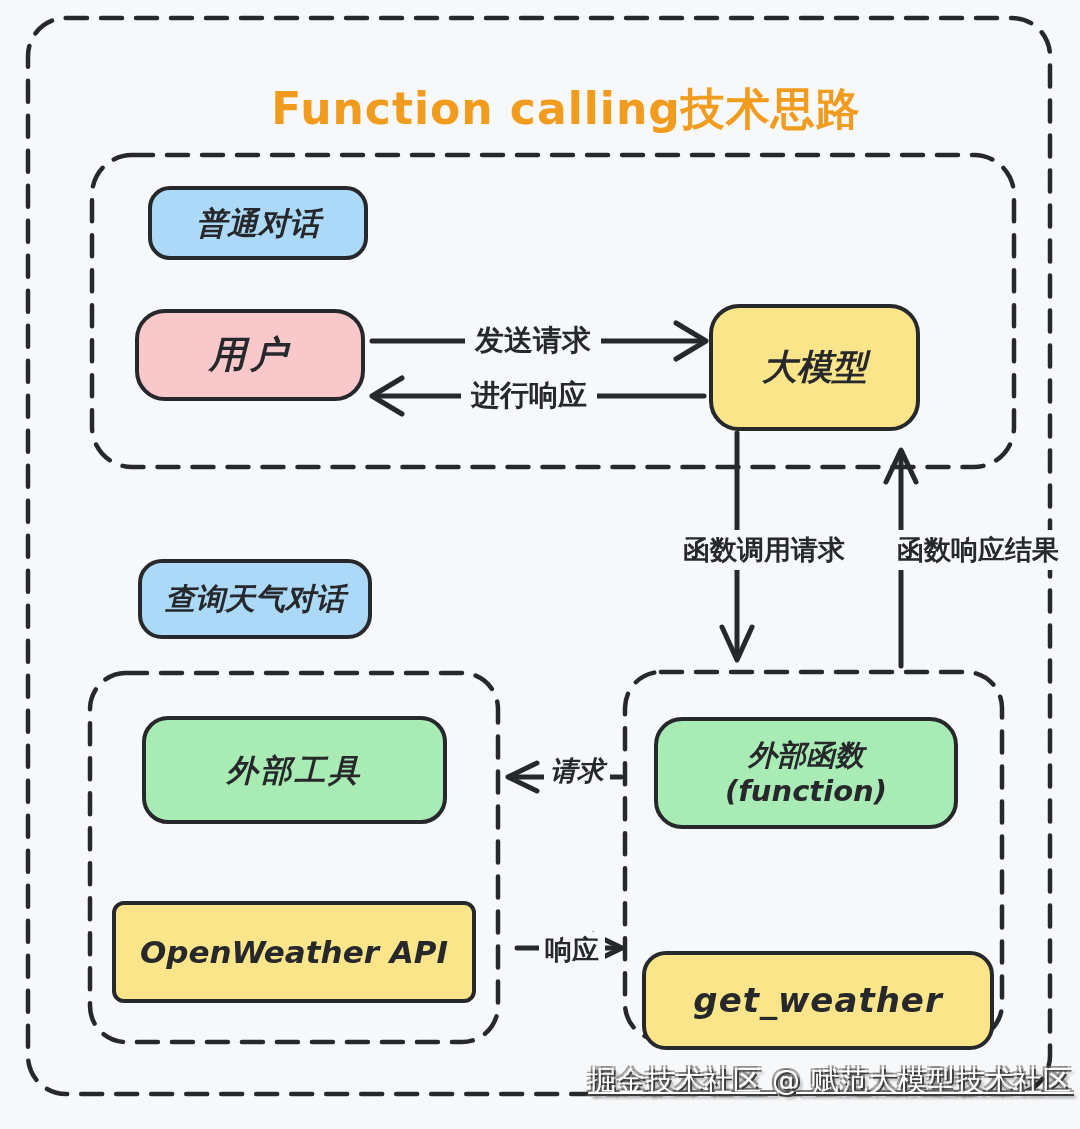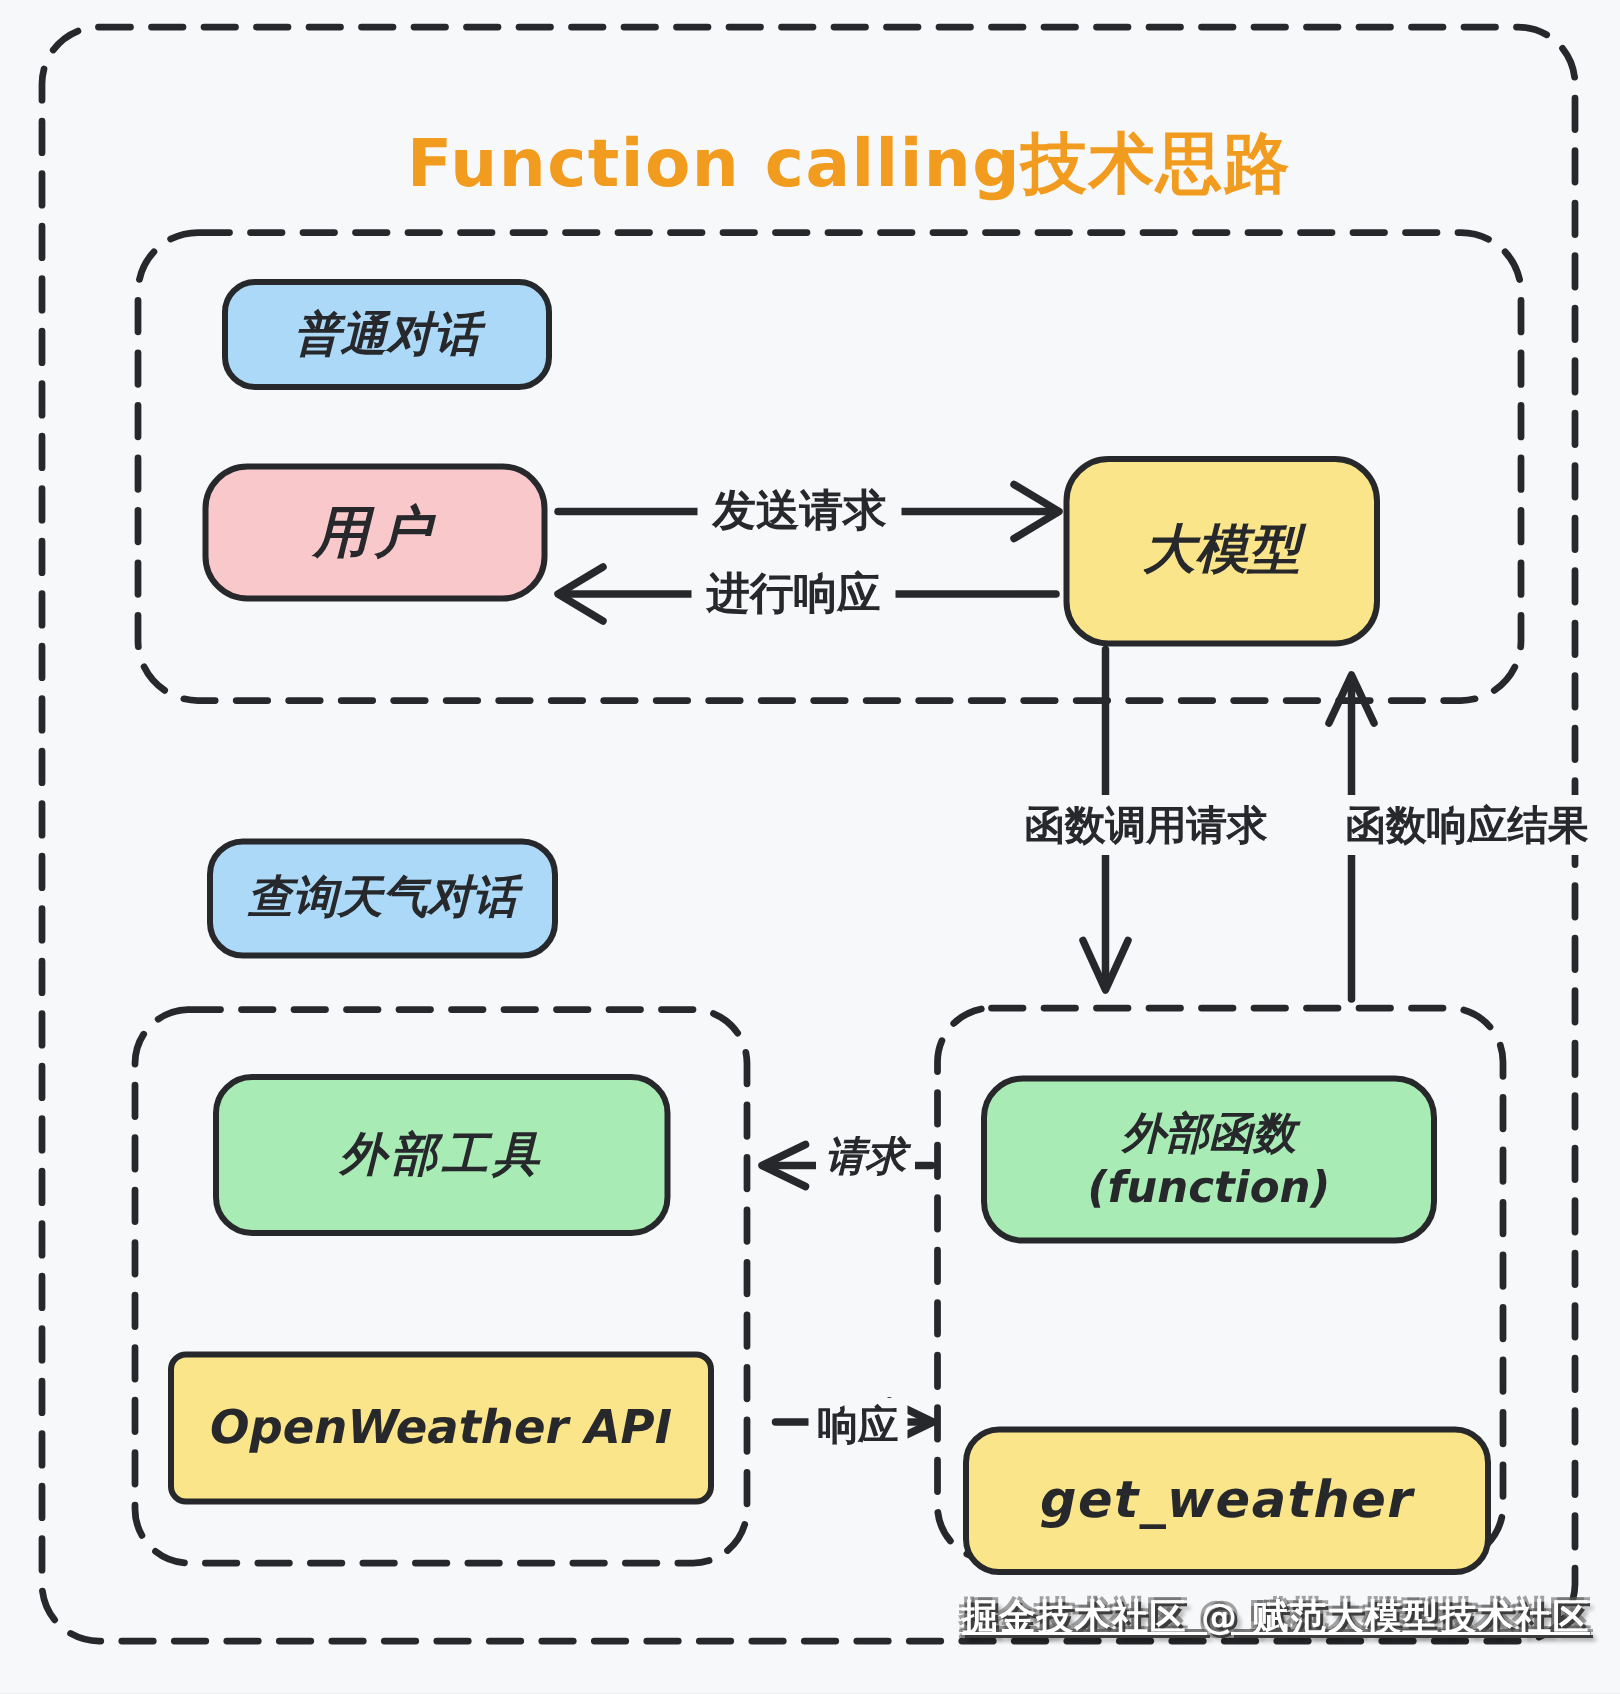--- a/index.html
+++ b/index.html
@@ -37,22 +37,22 @@
     position:absolute;z-index:2;background:var(--background);
     font-weight:700;color:var(--ink);white-space:nowrap;
   }
   .lbl-send{left:465px;top:321px;font-size:29px;padding:0 10px;}
   .lbl-respond{left:461px;top:376px;font-size:29px;padding:0 10px;}
   .lbl-function-io{left:648px;top:530px;font-size:27px;display:flex;gap:14px;background:transparent;}
   .lbl-function-io span{background:var(--background);padding:2px 3px;margin-left:32px;}
   .lbl-request{left:544px;top:753px;font-size:27px;padding:0 6px;font-style:italic;}
   .lbl-response{left:539px;top:932px;font-size:27px;padding:0 6px;}
   .watermark{
-    position:absolute;top:1062px;right:20px;z-index:5;
-    font-size:24px;font-weight:700;color:var(--watermark_text);
+    position:absolute;top:1062px;right:8px;z-index:5;
+    font-size:28px;font-weight:400;color:var(--watermark_text);
     text-decoration:underline;letter-spacing:1px;
     text-shadow:2px 2px 0 #3c3c3c,-2px -2px 0 #55555588,2px -2px 0 #55555588,-2px 2px 0 #55555588,4px 4px 3px rgba(0,0,0,.35);
   }
 </style>
 </head>
 <body>
 
 <div class="stage">
 
   <svg class="overlay" width="1080" height="1129" viewBox="0 0 1080 1129" fill="none" stroke="#26282B" stroke-width="4.5" stroke-linecap="round" stroke-linejoin="round">

